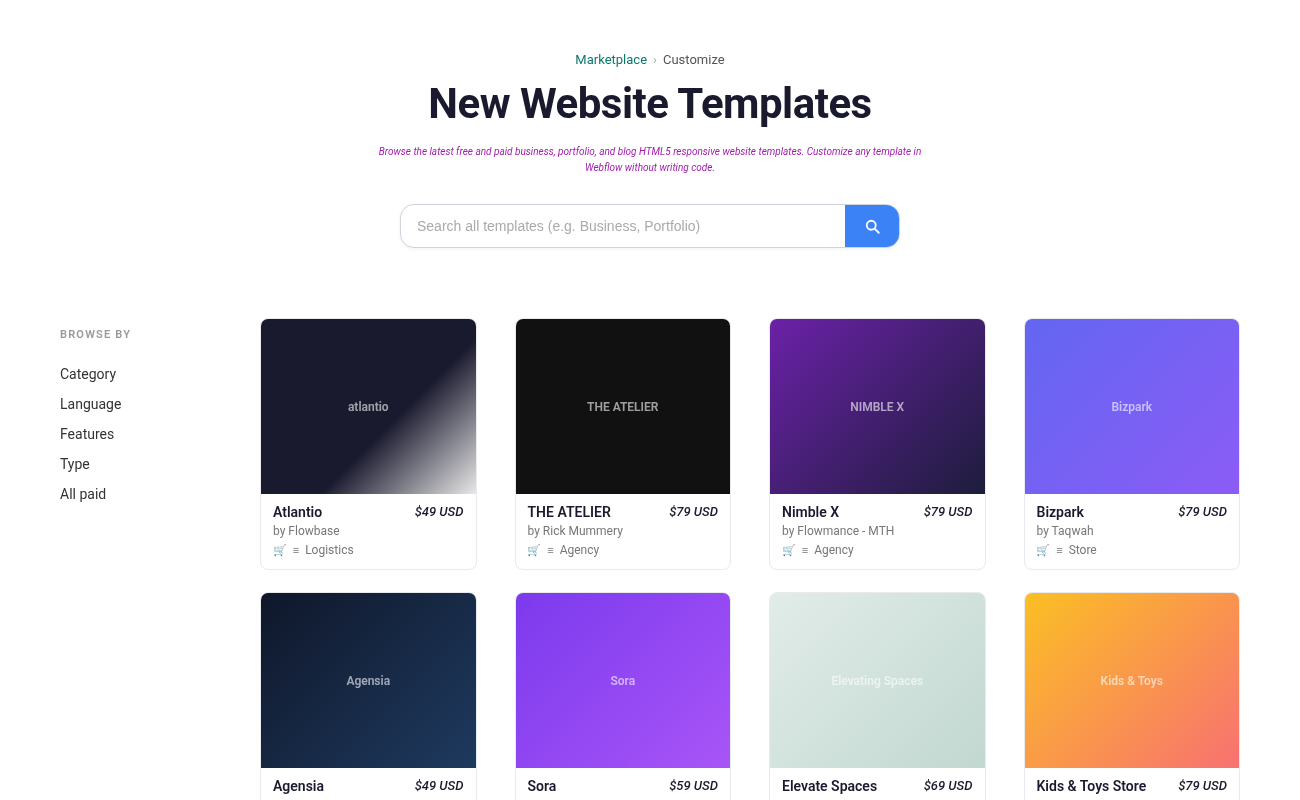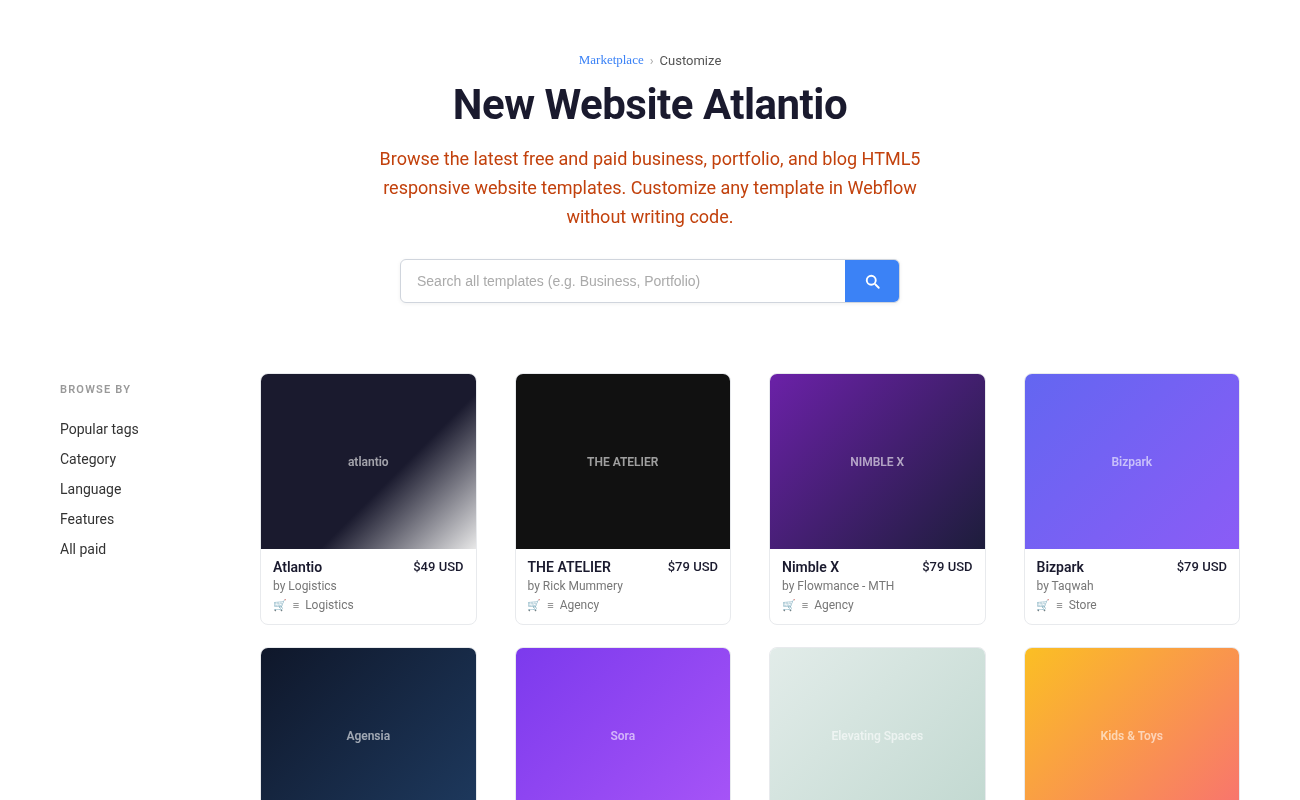--- a/index.html
+++ b/index.html
@@ -2,32 +2,32 @@
 <html><head>
   <meta charset="utf-8">
   <style>
     * { box-sizing: border-box; margin: 0; padding: 0; }
     body { font-family: -apple-system, BlinkMacSystemFont, 'Segoe UI', Roboto, sans-serif; background: #fff; color: #333; }
 
     .page-wrapper { max-width: 1300px; margin: 0 auto; }
 
     
     .breadcrumb { display: flex; justify-content: center; align-items: center; gap: 6px; padding-top: 52px; font-size: 13px; }
-    .breadcrumb a { color: #3b82f6; text-decoration: none; font-family: Liberation Serif, serif; }
+    .breadcrumb a { color: #0f766e; text-decoration: none; }
     .breadcrumb-separator { color: #aaa; }
     .breadcrumb-current { color: #555; }
 
     
     .hero { text-align: center; padding: 12px 20px 30px; }
     .hero-title { font-size: 42px; font-weight: 700; color: #1a1a2e; margin-bottom: 16px; letter-spacing: -0.5px; }
-    .hero-description { font-size: 18px; color: #c2410c; max-width: 560px; margin: 0 auto 28px; line-height: 1.6; }
+    .hero-description { font-size: 10px; color: #a21caf; max-width: 560px; margin: 0 auto 28px; line-height: 1.6; font-style: italic; }
 
     
     .search-container { display: flex; justify-content: center; margin-bottom: 40px; }
-    .search-bar { display: flex; width: 500px; border: 1.5px solid #d0d5dd; border-radius: 6px; overflow: hidden; background: #fff; box-shadow: 0 1px 4px rgba(0,0,0,0.06); }
+    .search-bar { display: flex; width: 500px; border: 1.5px solid #d0d5dd; border-radius: 14px; overflow: hidden; background: #fff; box-shadow: 0 1px 4px rgba(0,0,0,0.06); }
     .search-input { flex: 1; border: none; outline: none; padding: 12px 16px; font-size: 14px; color: #333; background: transparent; }
     .search-input::placeholder { color: #aaa; }
     .search-button { background: #3b82f6; border: none; cursor: pointer; padding: 12px 18px; display: flex; align-items: center; justify-content: center; }
     .search-button svg { fill: #fff; width: 18px; height: 18px; }
 
     
     .main-layout { display: flex; padding: 0 60px 60px; gap: 40px; }
 
     
     .sidebar { width: 160px; flex-shrink: 0; padding-top: 10px; }
@@ -37,21 +37,21 @@
     
     .templates-grid { flex: 1; }
     .grid-row { display: grid; grid-template-columns: repeat(4, 1fr); gap: 38px; margin-bottom: 22px; }
 
     
     .template-card { border-radius: 8px; overflow: hidden; border: 1px solid #e8eaed; background: #fff; cursor: pointer; transition: box-shadow 0.2s; }
     .template-thumbnail { width: 100%; height: 175px; object-fit: cover; display: block; background: #f0f0f0; overflow: hidden; }
     .card-body { padding: 10px 12px 12px; }
     .card-top { display: flex; justify-content: space-between; align-items: flex-start; margin-bottom: 4px; }
     .card-name { font-size: 14px; font-weight: 600; color: #1a1a2e; }
-    .card-price { font-size: 13px; font-weight: 500; color: #1a1a2e; white-space: nowrap; }
+    .card-price { font-size: 13px; font-weight: 500; color: #1a1a2e; white-space: nowrap; font-style: italic; }
     .card-author { font-size: 12px; color: #777; margin-bottom: 5px; }
     .card-tags { display: flex; align-items: center; gap: 6px; font-size: 12px; color: #777; }
     .tag-icon { font-size: 11px; }
 
     
     .thumb-atlantio { background: linear-gradient(135deg, #1a1a2e 60%, #e8e8e8 100%); }
     .thumb-atelier { background: #111; }
     .thumb-nimble { background: linear-gradient(135deg, #6b21a8 0%, #1d1d3b 100%); }
     .thumb-bizpark { background: linear-gradient(135deg, #6366f1 0%, #8b5cf6 100%); }
     .thumb-agensia { background: linear-gradient(135deg, #0f172a 0%, #1e3a5f 100%); }
@@ -66,59 +66,59 @@
 
 <div class="page-wrapper">
 
   <div class="breadcrumb">
     <a href="#">Marketplace</a>
     <span class="breadcrumb-separator">›</span>
     <span class="breadcrumb-current">Customize</span>
   </div>
 
   <div class="hero">
-    <h1 class="hero-title">New Website Atlantio</h1>
+    <h1 class="hero-title">New Website Templates</h1>
     <p class="hero-description">Browse the latest free and paid business, portfolio, and blog HTML5 responsive website templates. Customize any template in Webflow without writing code.</p>
 
     <div class="search-container">
       <div class="search-bar">
         <input class="search-input" type="text" placeholder="Search all templates (e.g. Business, Portfolio)" style="">
         <button class="search-button">
           <svg viewBox="0 0 24 24" xmlns="http://www.w3.org/2000/svg">
             <path d="M21 21l-4.35-4.35M17 11A6 6 0 1 1 5 11a6 6 0 0 1 12 0z" stroke="#fff" stroke-width="2.5" stroke-linecap="round" fill="none"></path>
           </svg>
         </button>
       </div>
     </div>
   </div>
 
   <div class="main-layout">
 
     <aside class="sidebar">
       <div class="sidebar-browse-label">BROWSE BY</div>
-      <a class="sidebar-item" href="#">Popular tags</a>
       <a class="sidebar-item" href="#">Category</a>
       <a class="sidebar-item" href="#">Language</a>
       <a class="sidebar-item" href="#">Features</a>
+      <a class="sidebar-item" href="#">Type</a>
       <a class="sidebar-item" href="#">All paid</a>
     </aside>
 
     <div class="templates-grid">
 
       <div class="grid-row" id="row1">
           <div class="template-card">
       <div class="template-thumbnail thumb-atlantio">
         <div class="thumb-placeholder">atlantio</div>
       </div>
       <div class="card-body">
         <div class="card-top">
           <span class="card-name">Atlantio</span>
           <span class="card-price">$49 USD</span>
         </div>
-        <div class="card-author">by Logistics</div>
+        <div class="card-author">by Flowbase</div>
         <div class="card-tags">
           <span class="tag-icon">🛒</span>
           <span class="tag-icon">≡</span>
           <span>Logistics</span>
         </div>
       </div>
     </div>
           <div class="template-card">
       <div class="template-thumbnail thumb-atelier">
         <div class="thumb-placeholder">THE ATELIER</div>

